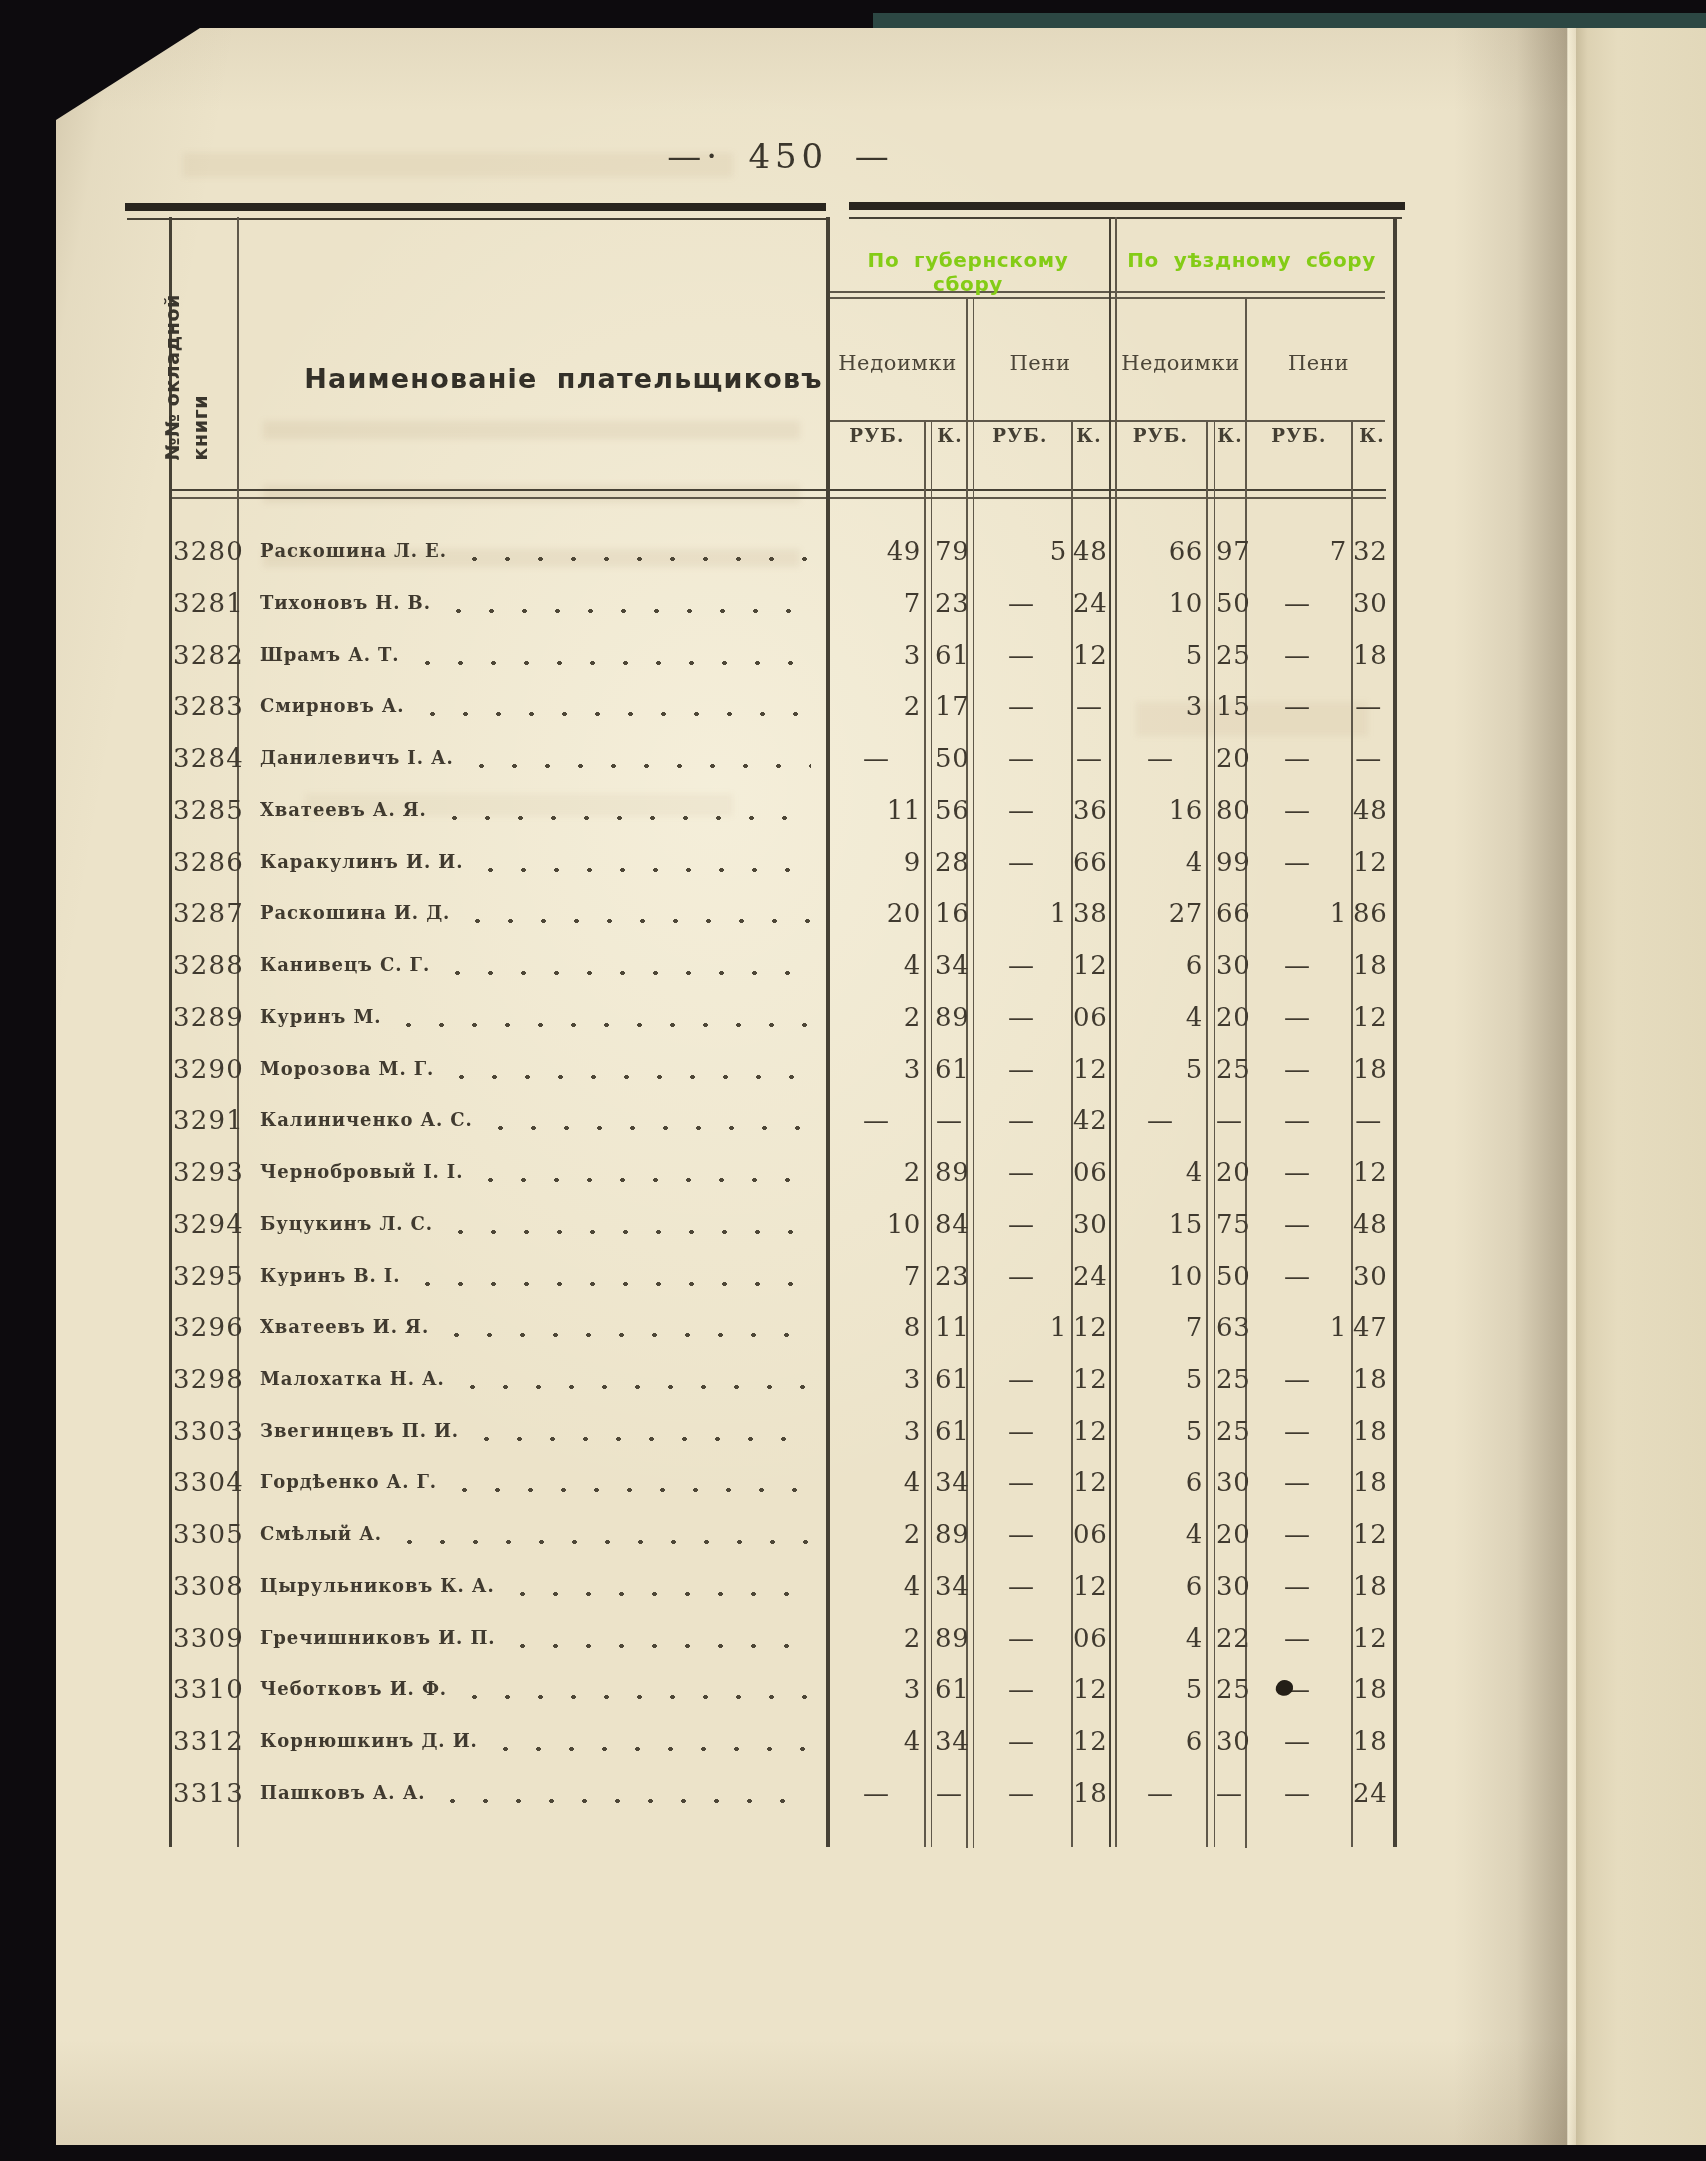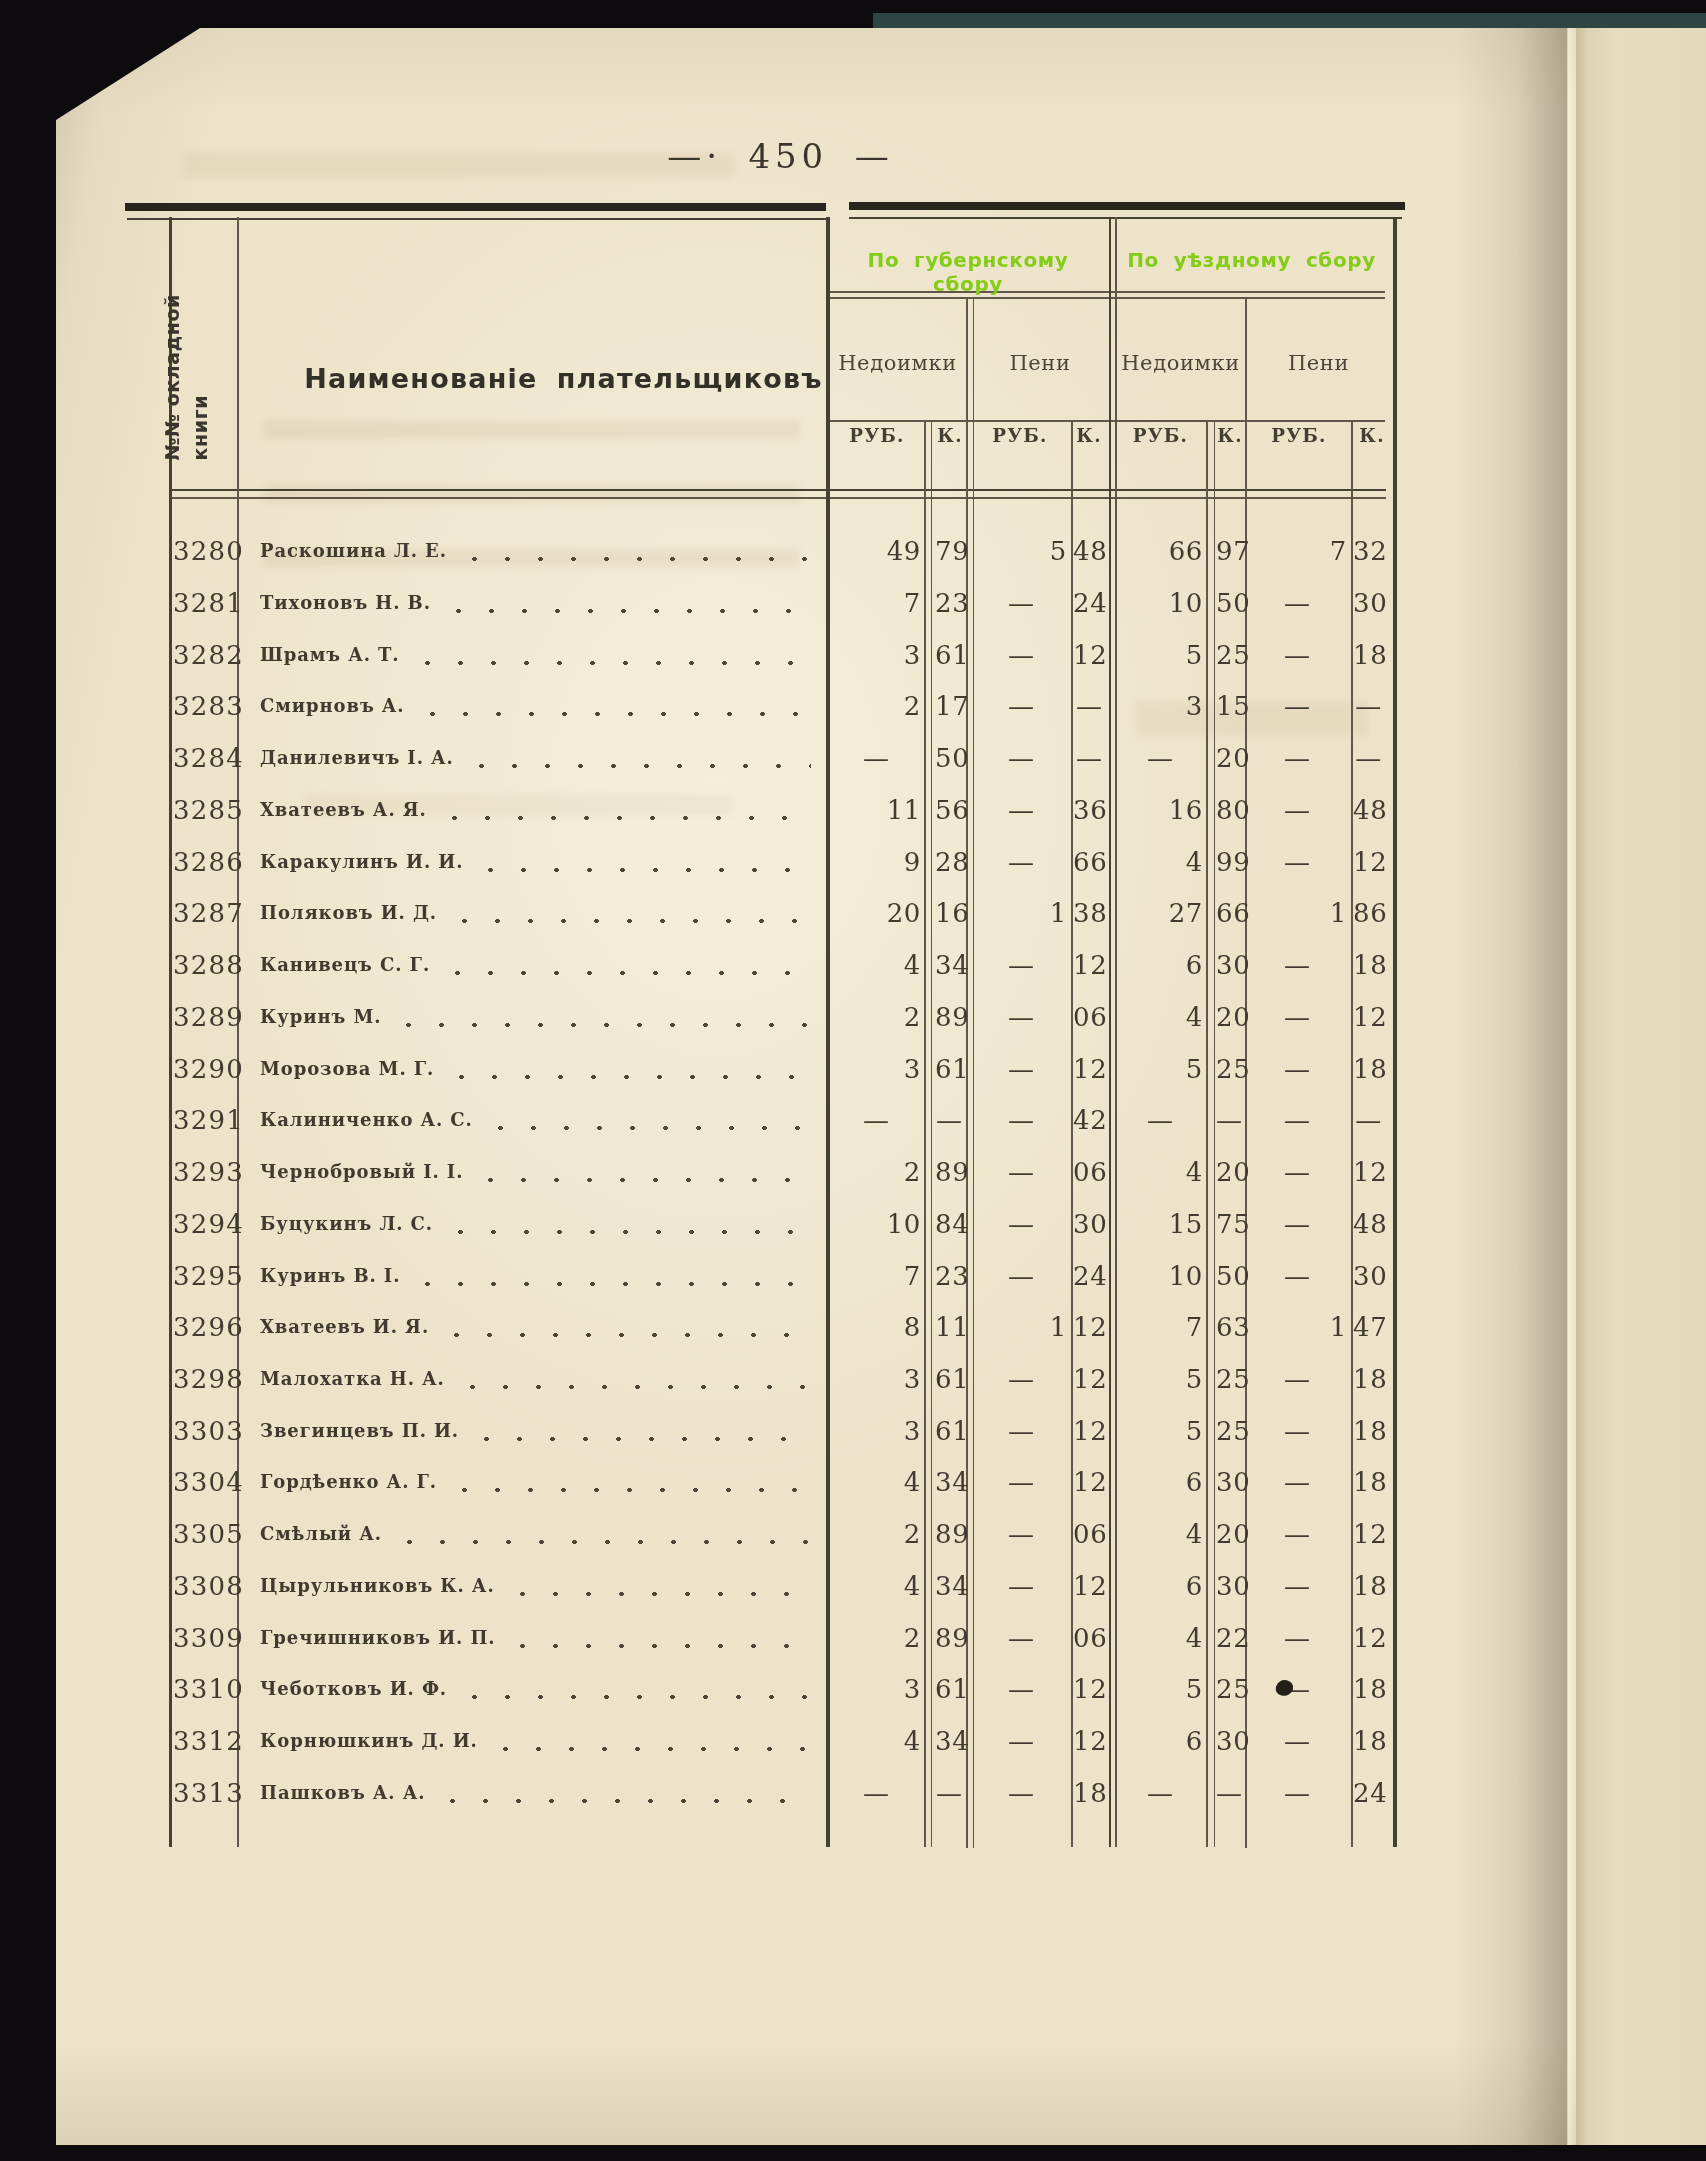--- a/index.html
+++ b/index.html
@@ -225,21 +225,21 @@
         <div class="val dash" style="left: 975px; width: 92px;">—</div>
         <div class="val" style="left: 1073px; width: 32px;">66</div>
         <div class="val" style="left: 1117px; width: 86px;">4</div>
         <div class="val" style="left: 1216px; width: 26px;">99</div>
         <div class="val dash" style="left: 1247px; width: 100px;">—</div>
         <div class="val" style="left: 1353px; width: 30.5px;">12</div>
       </div>
       <div class="row" style="top: 887px;">
         <div class="cell-id">3287</div>
         <div class="namewrap">
-          <span class="nm">Поляковъ И. Д.</span>
+          <span class="nm">Раскошина И. Д.</span>
           <span class="leader"></span>
         </div>
         <div class="val" style="left: 831px; width: 90px;">20</div>
         <div class="val" style="left: 935px; width: 28px;">16</div>
         <div class="val" style="left: 975px; width: 92px;">1</div>
         <div class="val" style="left: 1073px; width: 32px;">38</div>
         <div class="val" style="left: 1117px; width: 86px;">27</div>
         <div class="val" style="left: 1216px; width: 26px;">66</div>
         <div class="val" style="left: 1247px; width: 100px;">1</div>
         <div class="val" style="left: 1353px; width: 30.5px;">86</div>

